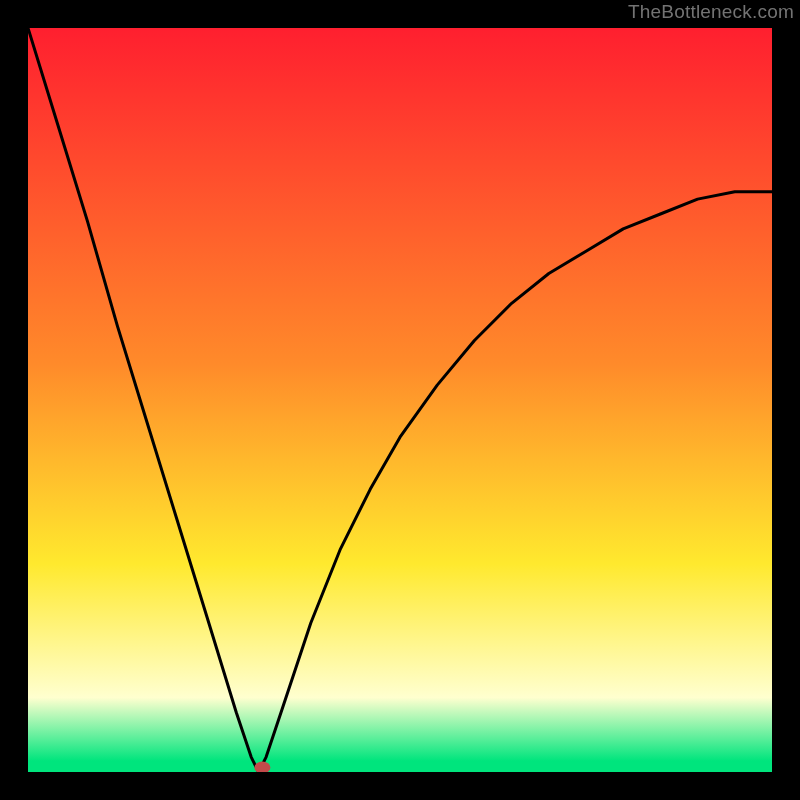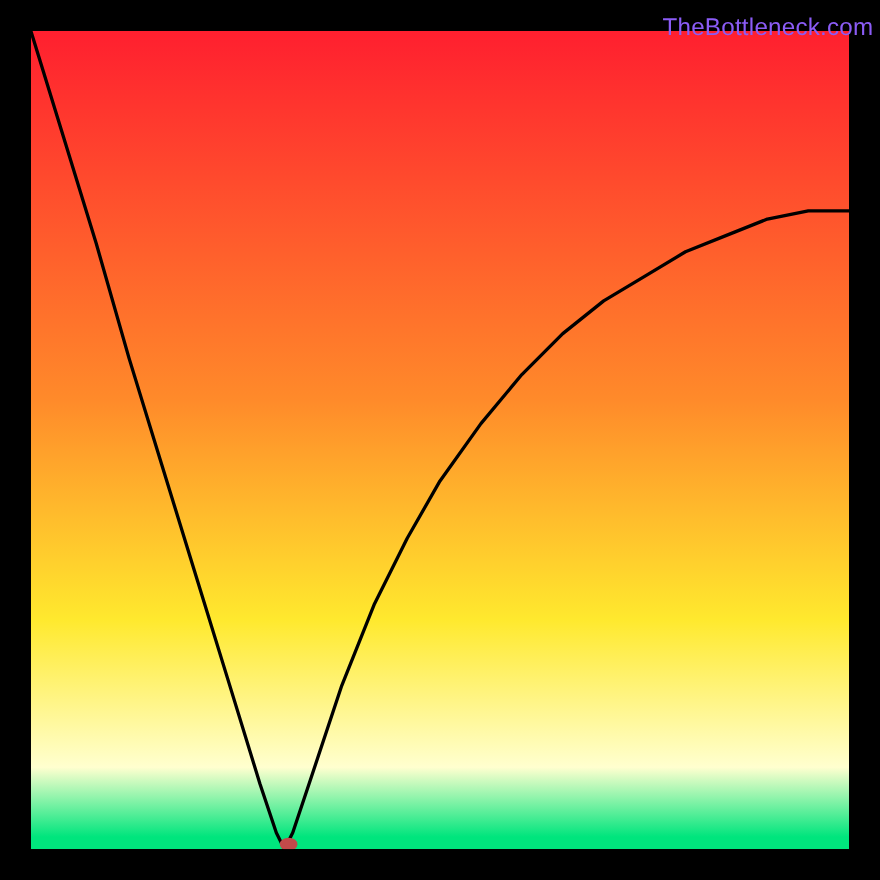--- a/index.html
+++ b/index.html
@@ -36,24 +36,24 @@
   }
   .curve-layer {
     position: absolute;
     left: 0;
     top: 0;
     width: 100%;
     height: 100%;
   }
   .watermark {
     position: absolute;
-    top: 12px;
+    top: 1px;
     right: 6px;
-    color: #8b5cf6;
-    font-size: 22px;
+    color: #737373;
+    font-size: 19px;
     font-weight: 500;
     letter-spacing: 0.2px;
   }
 </style>
 </head>
 <body>
 
 <div class="frame">
   <div class="plot">
 

